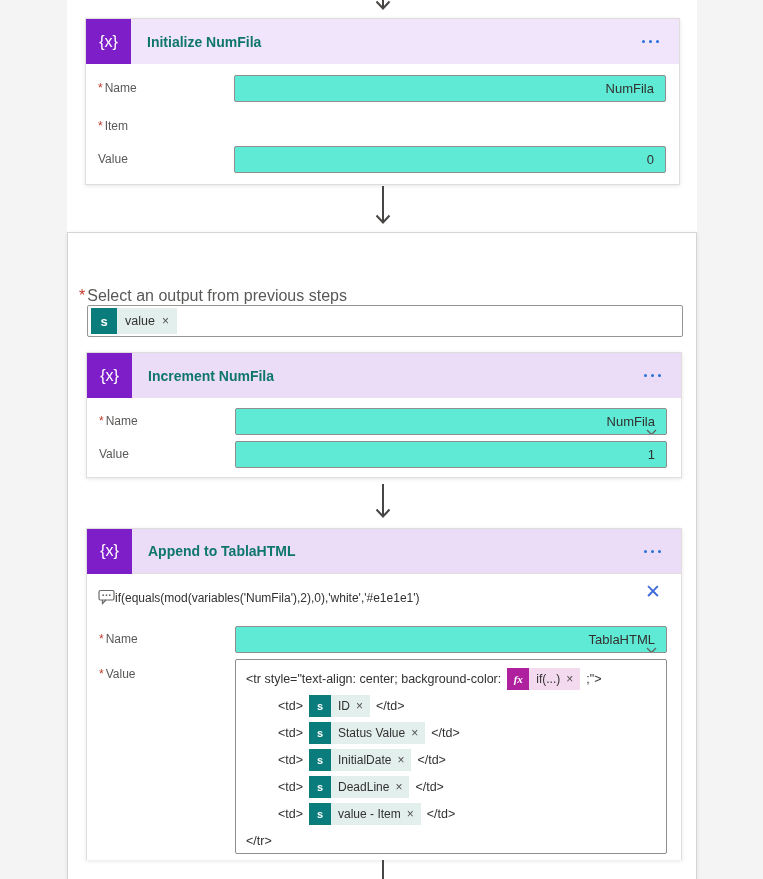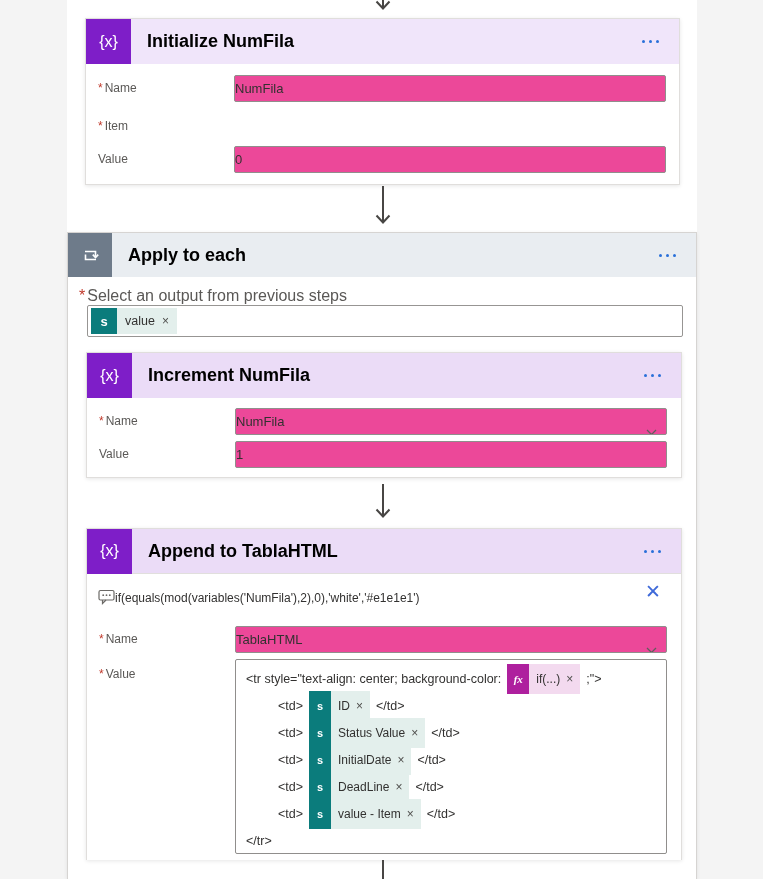--- a/index.html
+++ b/index.html
@@ -10,56 +10,56 @@
   .panel { position:absolute; left:67px; top:0; width:630px; height:879px; background:#FFFFFF; }
 
   
   .card { position:absolute; background:#fff; border:1px solid #E0DEDC;
           box-shadow:0 1px 4px rgba(0,0,0,.10); }
   .card-header { display:flex; align-items:center; height:45px; cursor:pointer; }
   .hicon { width:45px; height:45px; flex:0 0 45px; display:flex; align-items:center;
            justify-content:center; color:#fff; font-size:16px; }
   .hicon.variable { background:#7E1EC8; }
   .hicon.loop { background:#6E7B8A; }
-  .htitle { margin-left:16px; font-size:18px; font-weight:600; color:#000000; flex:1;
+  .htitle { margin-left:16px; font-size:14px; font-weight:600; color:#0f766e; flex:1;
             white-space:nowrap; overflow:hidden; }
   .dots { display:flex; gap:4px; margin-right:18px; padding:6px 2px; cursor:pointer; }
   .dots i { width:3px; height:3px; border-radius:50%; background:#2970D9; }
 
   .lavender { background:#F0E5FA; }
   .lavender2 { background:#EBDCF7; }
   .loopheader { background:#E9EDF1; }
 
   .card-body { position:relative; background:#fff; }
   .flabel { position:absolute; left:12px; font-size:12px; color:#5A5856; line-height:27px; white-space:nowrap; }
   .req { color:#C0392B; margin-right:2px; }
   .finput { position:absolute; left:148px; width:432px; height:27px; border:1px solid #908E8C;
-            border-radius:2px; background:#ec4899; font-size:13px; color:#323130; line-height:25px;
-            padding:0 0; white-space:nowrap; overflow:hidden; }
+            border-radius:2px; background:#5eead4; font-size:13px; color:#323130; line-height:25px;
+            padding:0 11px; white-space:nowrap; overflow:hidden;text-align:right; }
   .chev { position:absolute; right:9px; top:10px; }
 
   
   .scope { position:absolute; left:67px; top:232px; width:630px; height:647px;
            border:1px solid #D6D4D2; border-bottom:none; background:#fff;
            box-shadow:0 1px 4px rgba(0,0,0,.08); }
   .scope-header { display:flex; align-items:center; height:44px; cursor:pointer; }
   .scope-header .hicon { width:44px; height:44px; flex:0 0 44px; }
   .scope-label { position:absolute; top:54px; left:11px; font-size:16px; color:#5A5856; }
   .token-box { position:absolute; left:19px; top:72px; width:596px; height:32px;
                border:1px solid #979593; border-radius:2px; display:flex; align-items:center;
                padding:0 3px; background:#fff; }
 
   
   .token { display:inline-flex; align-items:stretch; height:26px; cursor:pointer; }
   .ticon { width:26px; display:flex; align-items:center; justify-content:center;
            background:#0B7C7C; color:#fff; font-weight:bold; font-size:13px; }
   .tpill { display:flex; align-items:center; background:#E3EFEC; padding:0 8px; gap:7px;
            font-size:12.5px; color:#323130; }
   .tx { color:#50504E; font-size:12px; line-height:1; cursor:pointer; }
-  .token.sm, .token.sm .ticon { height:30px; }
+  .token.sm, .token.sm .ticon { height:22px; }
   .token.sm .ticon { width:22px; font-size:11px; }
   .token.sm .tpill { font-size:12px; padding:8px 7px; gap:6px; }
   .ticon.fx { background:#AE209E; font-family:"Liberation Serif", serif; font-style:italic; }
   .tpill.fx { background:#F3DAEF; }
 
   
   .expr { position:absolute; top:14px; left:11px; display:flex; align-items:center; gap:0;
           font-size:12px; color:#323130; max-width:500px; white-space:nowrap; }
   .close-x { position:absolute; right:20px; top:8px; color:#3F6AD9; font-size:19px;
              font-weight:400; cursor:pointer; line-height:1; }
@@ -109,35 +109,20 @@
   </div>
 
   <div class="arrow" style="top:186px">
     <svg width="18" height="44" viewBox="0 0 18 44">
       <path d="M9 0 V35" stroke="#484644" stroke-width="2" fill="none"></path>
       <path d="M2.5 29.5 L9 36.5 L15.5 29.5" stroke="#484644" stroke-width="2" fill="none"></path>
     </svg>
   </div>
 
   <div class="scope">
-    <div class="scope-header loopheader">
-      <div class="hicon loop">
-        <svg width="21" height="21" viewBox="0 0 21 21">
-          <path d="M5 6.5 H15.5 V11.5" stroke="#fff" stroke-width="1.6" fill="none"></path>
-          <path d="M12.8 9.6 L15.5 12.6 L18.2 9.6" stroke="#fff" stroke-width="1.6" fill="none"></path>
-          <path d="M16 14.5 H5.5 V9.5" stroke="#fff" stroke-width="1.6" fill="none"></path>
-        </svg>
-      </div>
-      <div class="htitle" style="font-weight:600">Apply to each</div>
-      <div class="dots">
-          <i></i>
-          <i></i>
-          <i></i>
-        </div>
-    </div>
 
     <div class="scope-label"><span class="req">*</span><span>Select an output from previous steps</span></div>
 
     <div class="token-box">
       <span class="token">
         <span class="ticon">s</span>
         <span class="tpill">
             <span>value</span>
             <span class="tx">×</span>
           </span>

